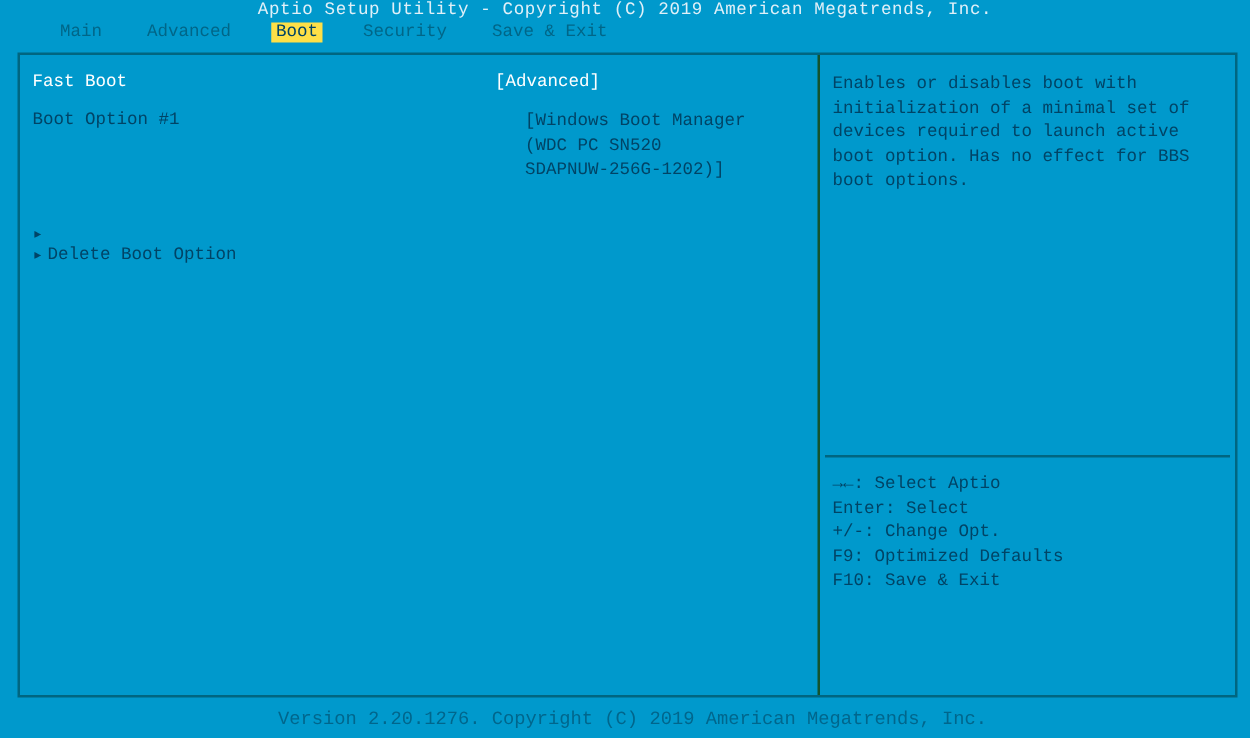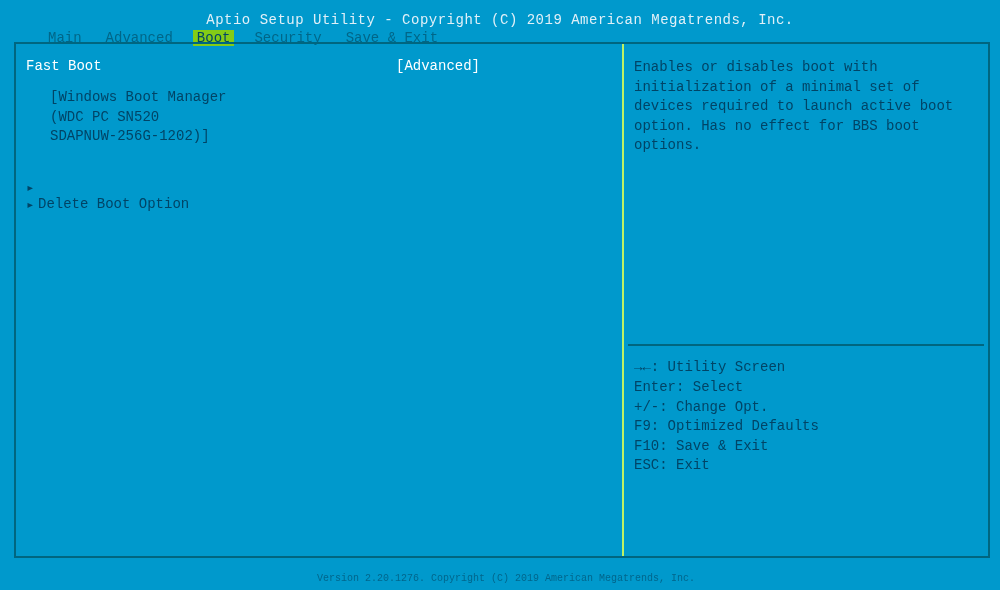--- a/index.html
+++ b/index.html
@@ -13,56 +13,56 @@
       background: #0099cc;
       font-family: 'Courier New', monospace;
       font-size: 14px;
       color: #004466;
       overflow: hidden;
       position: relative;
     }
     .title-bar {
       text-align: center;
       color: #e0f0f8;
-      padding: 12px 0 2px 0;
+      padding: 0 0 2px 0;
       font-weight: normal;
       letter-spacing: 0.5px;
     }
     .tabs {
       display: flex;
       padding-left: 44px;
-      gap: 16px;
+      gap: 28px;
       color: #006688;
       padding-bottom: 2px;
     }
     .tab {
       padding: 0 4px;
     }
     .tab.active {
-      background: #84cc16;
+      background: #fde047;
       color: #004466;
     }
     .main-frame {
       position: absolute;
       top: 42px;
       left: 14px;
       right: 10px;
       bottom: 32px;
       border: 2px solid #006680;
       display: flex;
     }
     .left-pane {
       flex: 1;
       padding: 14px 0 14px 10px;
-      border-right: 2px solid #bef264;
+      border-right: 2px solid #14532d;
       display: flex;
       flex-direction: column;
     }
     .right-pane {
-      width: 364px;
+      width: 332px;
       display: flex;
       flex-direction: column;
     }
     .help-top {
       flex: 1;
       padding: 14px 10px;
       color: #004466;
       line-height: 1.4;
     }
     .help-divider {
@@ -97,21 +97,21 @@
       width: 12px;
       color: #004466;
     }
     .footer {
       position: absolute;
       bottom: 6px;
       left: 12px;
       right: 0;
       text-align: center;
       color: #00668c;
-      font-size: 10px;
+      font-size: 15px;
     }
     .multiline-value {
       line-height: 1.4;
       margin-left: 24px;
     }
   </style>
 </head>
 <body>
 
 <div class="title-bar">Aptio Setup Utility - Copyright (C) 2019 American Megatrends, Inc.</div>
@@ -129,20 +129,21 @@
 
     <div class="row selected">
       <span class="row-label">Fast Boot</span>
       <span class="row-value">[Advanced]</span>
     </div>
 
     <div class="section-gap"></div>
 
 
     <div class="row">
+      <span class="row-label">Boot Option #1</span>
       <span class="row-value multiline-value">
         <span>[Windows Boot Manager</span><br>
         <span>(WDC PC SN520</span><br>
         <span>SDAPNUW-256G-1202)]</span>
       </span>
     </div>
 
     <div class="big-gap"></div>
 
     <div class="row">
@@ -152,23 +153,22 @@
       <span class="submenu-arrow">▸</span>
       <span>Delete Boot Option</span>
     </div>
 
   </div>
 
   <div class="right-pane">
     <div class="help-top">Enables or disables boot with initialization of a minimal set of devices required to launch active boot option. Has no effect for BBS boot options.</div>
     <div class="help-divider"></div>
     <div class="help-bottom">
-      <div>→←: Utility Screen</div>
+      <div>→←: Select Aptio</div>
       <div>Enter: Select</div>
       <div>+/-: Change Opt.</div>
       <div>F9: Optimized Defaults</div>
       <div>F10: Save &amp; Exit</div>
-      <div>ESC: Exit</div>
     </div>
   </div>
 </div>
 
 <div class="footer">Version 2.20.1276. Copyright (C) 2019 American Megatrends, Inc.</div>
 
 </body></html>

